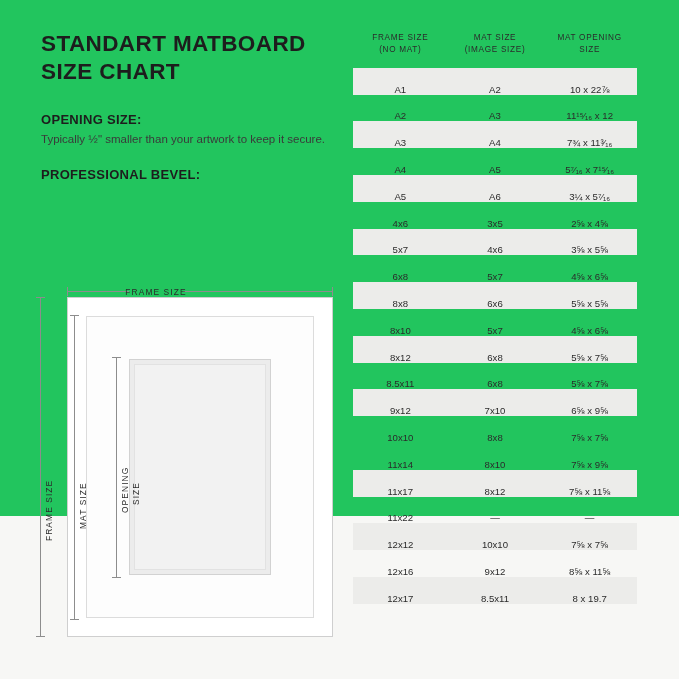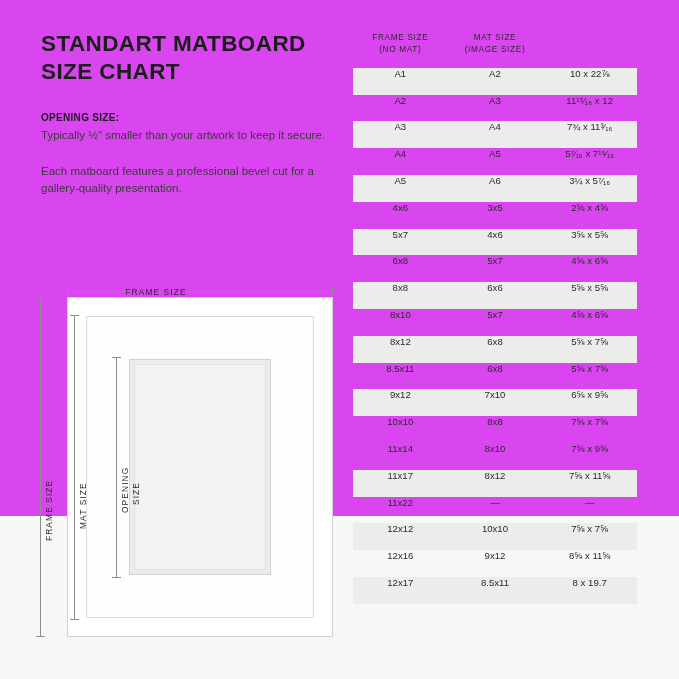--- a/index.html
+++ b/index.html
@@ -11,21 +11,21 @@
     height: 679px;
     background: #f7f7f5;
     font-family: "Liberation Sans", sans-serif;
     color: #2b2b2b;
     overflow: hidden;
   }
   .page {
     position: relative;
     width: 679px;
     height: 516px;
-    background: #d946ef;
+    background: #22c55e;
   }
 
   
   .left {
     position: absolute;
     left: 41px;
     top: 30px;
     width: 292px;
   }
   .title {
@@ -34,21 +34,21 @@
     letter-spacing: 0.4px;
     line-height: 1.25;
     color: #1d1d1d;
     margin: 0 0 26px 0;
     text-transform: uppercase;
   }
   .block {
     margin-bottom: 18px;
   }
   .block-head {
-    font-size: 10px;
+    font-size: 13px;
     font-weight: bold;
     letter-spacing: 0.3px;
     color: #1d1d1d;
     margin-bottom: 4px;
     text-transform: uppercase;
   }
   .block-body {
     font-size: 11.5px;
     line-height: 1.5;
     color: #3a3a3a;
@@ -175,21 +175,21 @@
     text-align: center;
     color: #2b2b2b;
     text-transform: uppercase;
   }
   .c1 { width: 33.33%; }
   .c2 { width: 33.33%; }
   .c3 { width: 33.34%; }
   .trow {
     display: flex;
     height: 26.8px;
-    align-items: flex-start;
+    align-items: flex-end;
   }
   .trow.alt {
     background: #ececea;
   }
   .trow div {
     font-size: 9.6px;
     text-align: center;
     color: #2b2b2b;
   }
 </style>
@@ -200,21 +200,21 @@
 
   <div class="left">
     <h1 class="title">STANDART MATBOARD SIZE CHART</h1>
 
     <div class="block">
       <div class="block-head">OPENING SIZE:</div>
       <div class="block-body">Typically ½" smaller than your artwork to keep it secure.</div>
     </div>
 
     <div class="block">
-      <div class="block-body">Each matboard features a professional bevel cut for a gallery-quality presentation.</div>
+      <div class="block-head">PROFESSIONAL BEVEL:</div>
     </div>
   </div>
 
   <div class="diagram">
 
     <div class="hline" style="left:41px; top:10px; width:62px;"></div>
     <div class="hline" style="left:157px; top:10px; width:150px;"></div>
     <div class="tick" style="left:41px; top:6px; width:1px; height:9px;"></div>
     <div class="tick" style="left:306px; top:6px; width:1px; height:9px;"></div>
     <div class="lbl lbl-frame-top">FRAME SIZE</div>
@@ -251,20 +251,21 @@
     <div class="tick" style="left:86px; top:76px; width:9px; height:1px;"></div>
     <div class="tick" style="left:86px; top:296px; width:9px; height:1px;"></div>
     <div class="vlbl" style="left:94px; top:232px;">OPENING</div>
     <div class="vlbl" style="left:105px; top:224px;">SIZE</div>
   </div>
 
   <div class="table">
     <div class="thead">
       <div class="c1"><span>FRAME SIZE</span><br><span>(NO MAT)</span></div>
       <div class="c2"><span>MAT SIZE</span><br><span>(IMAGE SIZE)</span></div>
+      <div class="c3"><span>MAT OPENING</span><br><span>SIZE</span></div>
     </div>
     <div id="rows">
         <div class="trow alt">
           <div class="c1">A1</div>
           <div class="c2">A2</div>
           <div class="c3">10 x 22⅞</div>
         </div>
         <div class="trow">
           <div class="c1">A2</div>
           <div class="c2">A3</div>

